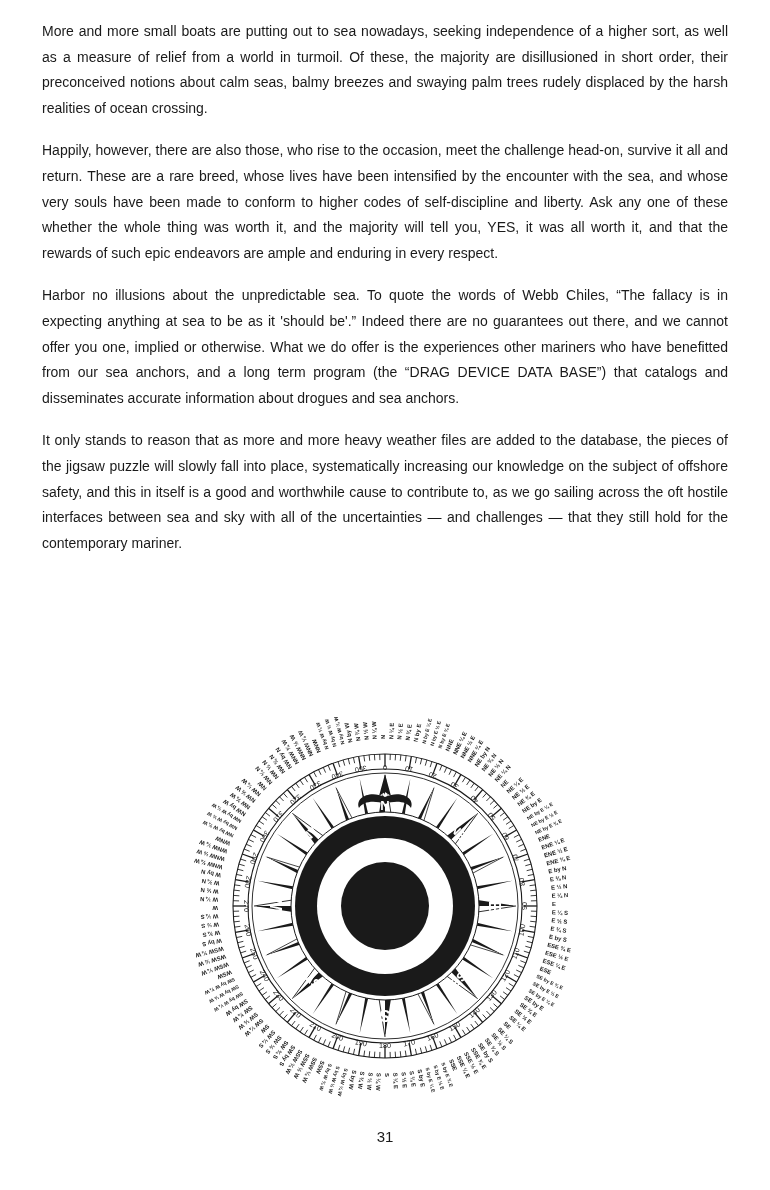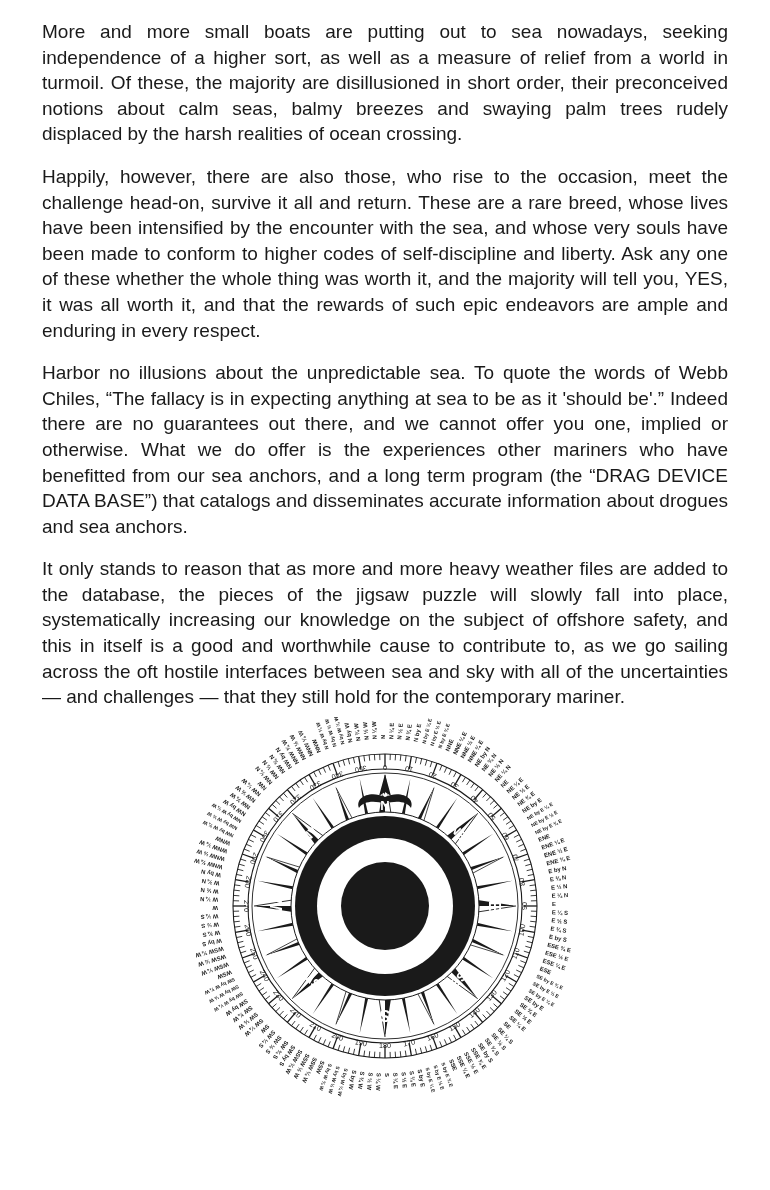--- a/index.html
+++ b/index.html
@@ -28,21 +28,21 @@
     padding-top: 68px;
     font-size: 15.5px;
     font-weight: bold;
     text-align: center;
     letter-spacing: 0.2px;
     color: #1a1a1a;
   }
   .para {
     margin: 0;
     padding-top: 17px;
-    font-size: 19px;
+    font-size: 14px;
     line-height: 25.6px;
     text-align: justify;
     text-justify: inter-word;
     color: #1a1a1a;
     hyphens: none;
   }
   .para.first {
     padding-top: 19px;
   }
   .figure {
@@ -552,14 +552,15 @@
         </g>
         <g>
           <path d="M 200 74 L 206 96 L 200 92 L 194 96 Z" fill="#1a1a1a"></path>
           <path d="M 200 97 C 184 90, 170 98, 174 108 C 178 101, 190 100, 200 104 Z" fill="#1a1a1a"></path>
           <path d="M 200 97 C 216 90, 230 98, 226 108 C 222 101, 210 100, 200 104 Z" fill="#1a1a1a"></path>
         </g>
         <text x="200" y="110" font-size="13" font-family="&quot;Liberation Sans&quot;, sans-serif" font-weight="bold" fill="#ffffff" text-anchor="middle">N</text>
       </svg>
   </div>
 
+  <div class="page-number">31</div>
 
 </div>
 
 </body></html>

